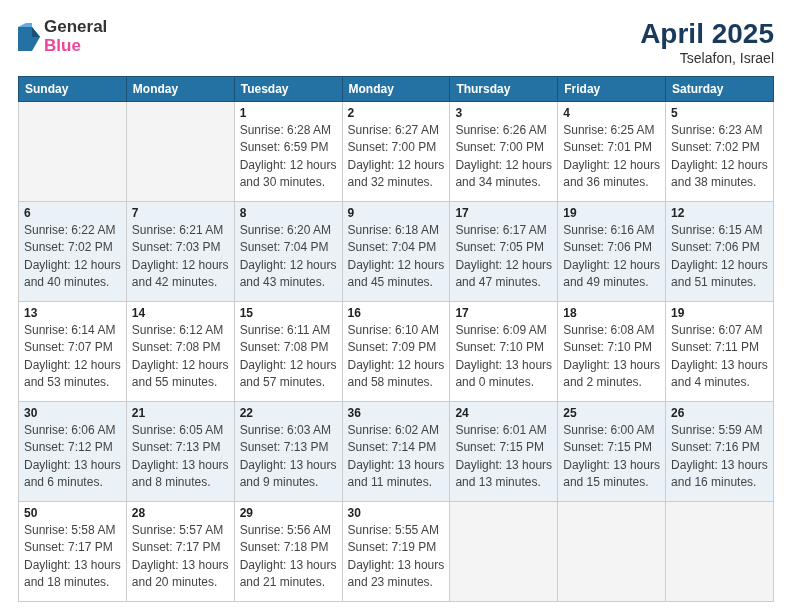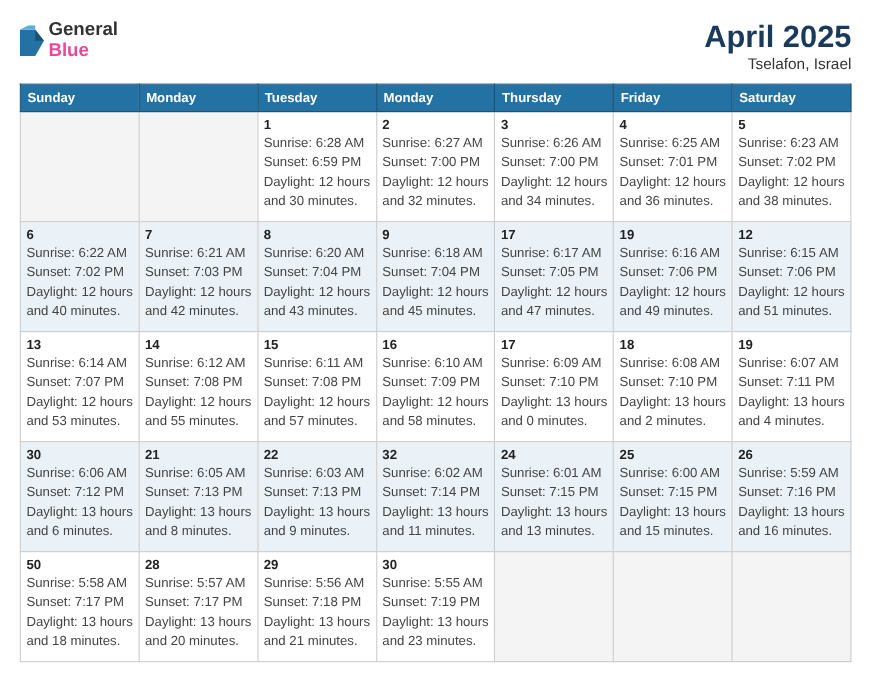--- a/index.html
+++ b/index.html
@@ -235,21 +235,21 @@
           </td>
           <td>
             <span class="day-num">21</span>
             <div class="day-info">Sunrise: 6:05 AM<br>Sunset: 7:13 PM<br>Daylight: 13 hours<br>and 8 minutes.</div>
           </td>
           <td>
             <span class="day-num">22</span>
             <div class="day-info">Sunrise: 6:03 AM<br>Sunset: 7:13 PM<br>Daylight: 13 hours<br>and 9 minutes.</div>
           </td>
           <td>
-            <span class="day-num">32</span>
+            <span class="day-num">36</span>
             <div class="day-info">Sunrise: 6:02 AM<br>Sunset: 7:14 PM<br>Daylight: 13 hours<br>and 11 minutes.</div>
           </td>
           <td>
             <span class="day-num">24</span>
             <div class="day-info">Sunrise: 6:01 AM<br>Sunset: 7:15 PM<br>Daylight: 13 hours<br>and 13 minutes.</div>
           </td>
           <td>
             <span class="day-num">25</span>
             <div class="day-info">Sunrise: 6:00 AM<br>Sunset: 7:15 PM<br>Daylight: 13 hours<br>and 15 minutes.</div>
           </td>

